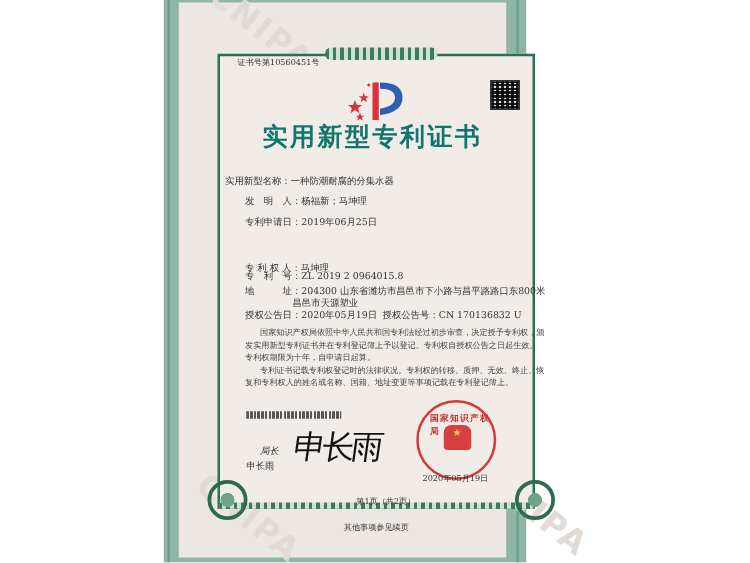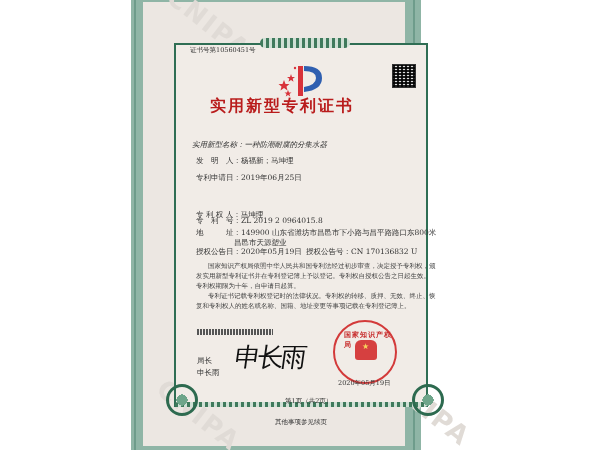--- a/index.html
+++ b/index.html
@@ -7,21 +7,21 @@
   .frame { position:absolute; left:131px; top:0; width:290px; height:450px; background:#8fb5a6; }
   .frame-edge { position:absolute; left:134px; top:0; width:2px; height:450px; background:#6e9c8b; }
   .frame-edge.r { left:413px; }
   .sheet { position:absolute; left:143px; top:2px; width:262px; height:444px; background:#ece7e2; }
   .wm { position:absolute; color:#e0dbd6; font-family:"DejaVu Sans", sans-serif; font-weight:bold; font-size:26px; transform:rotate(38deg); letter-spacing:2px; }
   .border { position:absolute; left:174px; top:43px; width:254px; height:364px; border:2px solid #2f6e54; box-sizing:border-box; background:#f1ece7; }
   .border-vine { position:absolute; height:10px; background:repeating-linear-gradient(90deg,#3f7a5c 0 3px,#cfe0d5 3px 6px); border-radius:5px; }
   .corner { position:absolute; width:26px; height:26px; border-radius:50%; border:3px solid #2d6a4f; background:radial-gradient(circle,#6ea58a 0 30%,transparent 31%); }
   .txt { position:absolute; color:#333; font-size:7.5px; white-space:nowrap; }
   .small { font-size:6.5px; }
-  .title { position:absolute; left:210px; top:96px; font-size:16px; letter-spacing:2px; color:#b91c1c; font-weight:bold; font-family:"DejaVu Serif", serif; }
+  .title { position:absolute; left:210px; top:96px; font-size:20px; letter-spacing:2px; color:#0f766e; font-weight:bold; font-family:"DejaVu Serif", serif; }
   .logo { position:absolute; left:278px; top:62px; width:50px; height:36px; }
   .qr { position:absolute; left:392px; top:64px; width:22px; height:22px; background:
       repeating-linear-gradient(0deg,#222 0 2px,#eee 2px 3px),
       repeating-linear-gradient(90deg,#222 0 2px,#eee 2px 4px); background-blend-mode:multiply; border:1px solid #333; }
   .para { position:absolute; left:196px; width:240px; font-size:6.5px; line-height:10px; color:#444; white-space:normal; }
   .barcode { position:absolute; left:197px; top:329px; width:76px; height:6px; background:repeating-linear-gradient(90deg,#555 0 2px,#f0ece8 2px 3px); }
   .seal { position:absolute; left:333px; top:320px; width:64px; height:64px; border:2px solid #d33a3a; border-radius:50%; box-sizing:border-box; }
   .seal-emblem { position:absolute; left:20px; top:18px; width:22px; height:20px; background:#d64040; border-radius:6px 6px 3px 3px; }
   .seal-star { position:absolute; left:27px; top:20px; color:#f7d25c; font-size:8px; }
   .seal-text { position:absolute; color:#c83030; font-size:7px; font-weight:bold; }
@@ -55,52 +55,52 @@
   <polygon points="10,28 11,30.5 13.5,30.5 11.5,32 12.2,34.5 10,33 7.8,34.5 8.5,32 6.5,30.5 9,30.5" fill="#d8323a"></polygon>
   <circle cx="17" cy="6" r="1.2" fill="#d8323a"></circle>
   <rect x="20" y="4" width="5" height="30" fill="#d8323a"></rect>
   <path d="M26 4 Q44 4 44 16 Q44 28 26 30 L26 25 Q38 23 38 16 Q38 9 26 9 Z" fill="#2f5fb0"></path>
 </svg>
 
 <div class="qr"></div>
 
 <div class="title">实用新型专利证书</div>
 
-<div class="txt" style="left:192px;top:140px;font-style:italic;">
+<div class="txt" style="left:180px;top:140px;">
   <span>实用新型名称：</span><span>一种防潮耐腐的分集水器</span>
 </div>
 <div class="txt" style="left:196px;top:156px;font-family:Liberation Serif, serif;">
   <span>发　明　人：</span><span>杨福新；马坤理</span>
 </div>
 <div class="txt" style="left:196px;top:172px;margin-top:44px;">
   <span>专　利　号：</span><span>ZL 2019 2 0964015.8</span>
 </div>
 <div class="txt" style="left:196px;top:173px;">
   <span>专利申请日：</span><span>2019年06月25日</span>
 </div>
 <div class="txt" style="left:196px;top:210px;">
   <span>专 利 权 人：</span><span>马坤理</span>
 </div>
 <div class="txt" style="left:196px;top:228px;">
-  <span>地　　　址：</span><span>149900 山东省潍坊市昌邑市下小路与昌平路路口东800米</span>
+  <span>地　　　址：</span><span>204300 山东省潍坊市昌邑市下小路与昌平路路口东800米</span>
 </div>
 <div class="txt" style="left:234px;top:238px;">昌邑市天源塑业</div>
 <div class="txt" style="left:196px;top:247px;">
   <span>授权公告日：</span><span>2020年05月19日</span>
 </div>
 <div class="txt" style="left:306px;top:247px;">
   <span>授权公告号：</span><span>CN 170136832 U</span>
 </div>
 
 <div class="para" style="top:261px;text-indent:12px;">国家知识产权局依照中华人民共和国专利法经过初步审查，决定授予专利权，颁发实用新型专利证书并在专利登记簿上予以登记。专利权自授权公告之日起生效。专利权期限为十年，自申请日起算。</div>
 <div class="para" style="top:291px;text-indent:12px;">专利证书记载专利权登记时的法律状况。专利权的转移、质押、无效、终止、恢复和专利权人的姓名或名称、国籍、地址变更等事项记载在专利登记簿上。</div>
 
 <div class="barcode"></div>
 
-<div class="txt" style="left:197px;top:356px;">局长</div>
+<div class="txt" style="left:208px;top:356px;font-style:italic;">局长</div>
 <div class="txt" style="left:197px;top:368px;">申长雨</div>
 <div class="sig">申长雨</div>
 
 <div class="seal">
   <div class="seal-emblem"></div>
   <div class="seal-star">★</div>
   <div class="seal-text" style="left:9px;top:8px;letter-spacing:1px;">国家知识产权局</div>
 </div>
 <div class="txt small" style="left:338px;top:379px;color:#333;">2020年05月19日</div>
 

